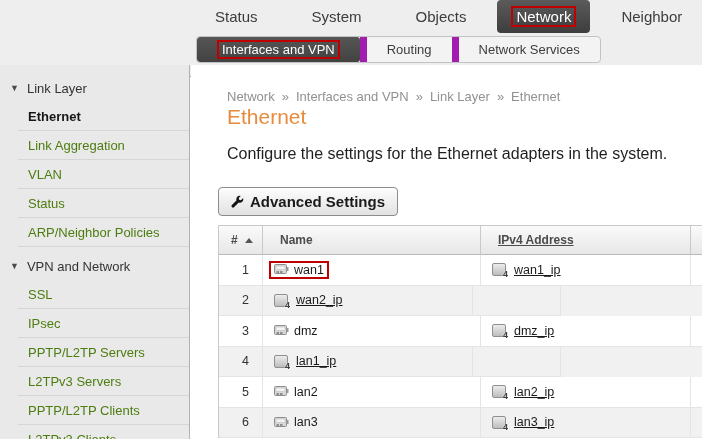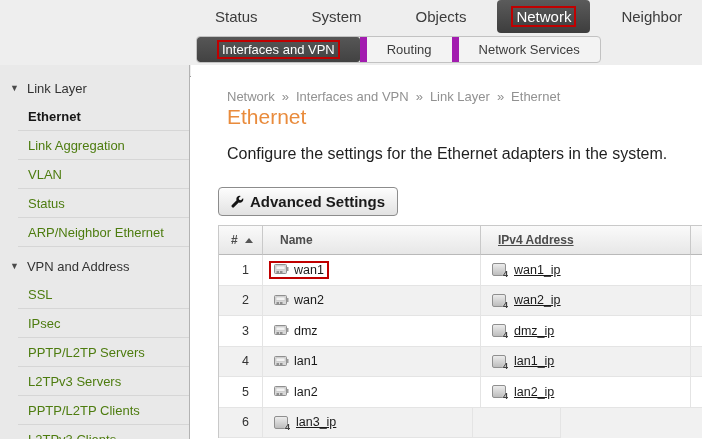--- a/index.html
+++ b/index.html
@@ -120,25 +120,25 @@
       <div class="side-item">
         <span>Link Aggregation</span>
       </div>
       <div class="side-item">
         <span>VLAN</span>
       </div>
       <div class="side-item">
         <span>Status</span>
       </div>
       <div class="side-item">
-        <span>ARP/Neighbor Ethernet</span>
+        <span>ARP/Neighbor Policies</span>
       </div>
       <div class="side-header">
         <span class="tri">▼</span>
-        <span>VPN and Address</span>
+        <span>VPN and Network</span>
       </div>
       <div class="side-item">
         <span>SSL</span>
       </div>
       <div class="side-item">
         <span>IPsec</span>
       </div>
       <div class="side-item">
         <span>PPTP/L2TP Servers</span>
       </div>
@@ -212,124 +212,110 @@
               <span class="ip-icon">
                 <span class="sub">4</span>
               </span>
               <span>wan1_ip</span>
             </span>
           </div>
           <div class="td col-extra"></div>
         </div>
         <div class="tr">
           <div class="td col-num">2</div>
+          <div class="td col-ip">
+            <span class="name-wrap">
+              <span class="ip-icon">
+                <span class="sub">4</span>
+              </span>
+              <span>wan2_ip</span>
+            </span>
+          </div>
+          <div class="td col-extra"></div>
+        </div>
+        <div class="tr">
+          <div class="td col-num">3</div>
           <div class="td col-name">
             <span class="name-wrap">
               <span class="nic-icon">
                 <svg width="15" height="13" viewBox="0 0 15 13">
                   <rect x="0.5" y="1.5" width="12" height="9" rx="1" fill="#d8d8d8" stroke="#8f8f8f"></rect>
                   <rect x="2" y="3" width="9" height="3.5" fill="#f3f3f3" stroke="#b5b5b5" stroke-width="0.5"></rect>
                   <rect x="2.5" y="8" width="2.5" height="2" fill="#8f8f8f"></rect>
                   <rect x="6" y="8" width="2.5" height="2" fill="#8f8f8f"></rect>
                   <rect x="12.5" y="4" width="2" height="4" fill="#9a9a9a"></rect>
                 </svg>
               </span>
-              <span>wan2</span>
-            </span>
-          </div>
-          <div class="td col-ip">
-            <span class="name-wrap">
-              <span class="ip-icon">
-                <span class="sub">4</span>
-              </span>
-              <span>wan2_ip</span>
-            </span>
-          </div>
-          <div class="td col-extra"></div>
-        </div>
-        <div class="tr">
-          <div class="td col-num">3</div>
+              <span>dmz</span>
+            </span>
+          </div>
+          <div class="td col-ip">
+            <span class="name-wrap">
+              <span class="ip-icon">
+                <span class="sub">4</span>
+              </span>
+              <span>dmz_ip</span>
+            </span>
+          </div>
+          <div class="td col-extra"></div>
+        </div>
+        <div class="tr">
+          <div class="td col-num">4</div>
+          <div class="td col-ip">
+            <span class="name-wrap">
+              <span class="ip-icon">
+                <span class="sub">4</span>
+              </span>
+              <span>lan1_ip</span>
+            </span>
+          </div>
+          <div class="td col-extra"></div>
+        </div>
+        <div class="tr">
+          <div class="td col-num">5</div>
           <div class="td col-name">
             <span class="name-wrap">
               <span class="nic-icon">
                 <svg width="15" height="13" viewBox="0 0 15 13">
                   <rect x="0.5" y="1.5" width="12" height="9" rx="1" fill="#d8d8d8" stroke="#8f8f8f"></rect>
                   <rect x="2" y="3" width="9" height="3.5" fill="#f3f3f3" stroke="#b5b5b5" stroke-width="0.5"></rect>
                   <rect x="2.5" y="8" width="2.5" height="2" fill="#8f8f8f"></rect>
                   <rect x="6" y="8" width="2.5" height="2" fill="#8f8f8f"></rect>
                   <rect x="12.5" y="4" width="2" height="4" fill="#9a9a9a"></rect>
                 </svg>
               </span>
-              <span>dmz</span>
-            </span>
-          </div>
-          <div class="td col-ip">
-            <span class="name-wrap">
-              <span class="ip-icon">
-                <span class="sub">4</span>
-              </span>
-              <span>dmz_ip</span>
-            </span>
-          </div>
-          <div class="td col-extra"></div>
-        </div>
-        <div class="tr">
-          <div class="td col-num">4</div>
+              <span>lan2</span>
+            </span>
+          </div>
+          <div class="td col-ip">
+            <span class="name-wrap">
+              <span class="ip-icon">
+                <span class="sub">4</span>
+              </span>
+              <span>lan2_ip</span>
+            </span>
+          </div>
+          <div class="td col-extra"></div>
+        </div>
+        <div class="tr">
+          <div class="td col-num">6</div>
           <div class="td col-name">
             <span class="name-wrap">
               <span class="nic-icon">
                 <svg width="15" height="13" viewBox="0 0 15 13">
                   <rect x="0.5" y="1.5" width="12" height="9" rx="1" fill="#d8d8d8" stroke="#8f8f8f"></rect>
                   <rect x="2" y="3" width="9" height="3.5" fill="#f3f3f3" stroke="#b5b5b5" stroke-width="0.5"></rect>
                   <rect x="2.5" y="8" width="2.5" height="2" fill="#8f8f8f"></rect>
                   <rect x="6" y="8" width="2.5" height="2" fill="#8f8f8f"></rect>
                   <rect x="12.5" y="4" width="2" height="4" fill="#9a9a9a"></rect>
                 </svg>
               </span>
-              <span>lan1</span>
-            </span>
-          </div>
-          <div class="td col-ip">
-            <span class="name-wrap">
-              <span class="ip-icon">
-                <span class="sub">4</span>
-              </span>
-              <span>lan1_ip</span>
-            </span>
-          </div>
-          <div class="td col-extra"></div>
-        </div>
-        <div class="tr">
-          <div class="td col-num">5</div>
-          <div class="td col-name">
-            <span class="name-wrap">
-              <span class="nic-icon">
-                <svg width="15" height="13" viewBox="0 0 15 13">
-                  <rect x="0.5" y="1.5" width="12" height="9" rx="1" fill="#d8d8d8" stroke="#8f8f8f"></rect>
-                  <rect x="2" y="3" width="9" height="3.5" fill="#f3f3f3" stroke="#b5b5b5" stroke-width="0.5"></rect>
-                  <rect x="2.5" y="8" width="2.5" height="2" fill="#8f8f8f"></rect>
-                  <rect x="6" y="8" width="2.5" height="2" fill="#8f8f8f"></rect>
-                  <rect x="12.5" y="4" width="2" height="4" fill="#9a9a9a"></rect>
-                </svg>
-              </span>
-              <span>lan2</span>
-            </span>
-          </div>
-          <div class="td col-ip">
-            <span class="name-wrap">
-              <span class="ip-icon">
-                <span class="sub">4</span>
-              </span>
-              <span>lan2_ip</span>
-            </span>
-          </div>
-          <div class="td col-extra"></div>
-        </div>
-        <div class="tr">
-          <div class="td col-num">6</div>
+              <span>lan3</span>
+            </span>
+          </div>
           <div class="td col-ip">
             <span class="name-wrap">
               <span class="ip-icon">
                 <span class="sub">4</span>
               </span>
               <span>lan3_ip</span>
             </span>
           </div>
           <div class="td col-extra"></div>
         </div>

